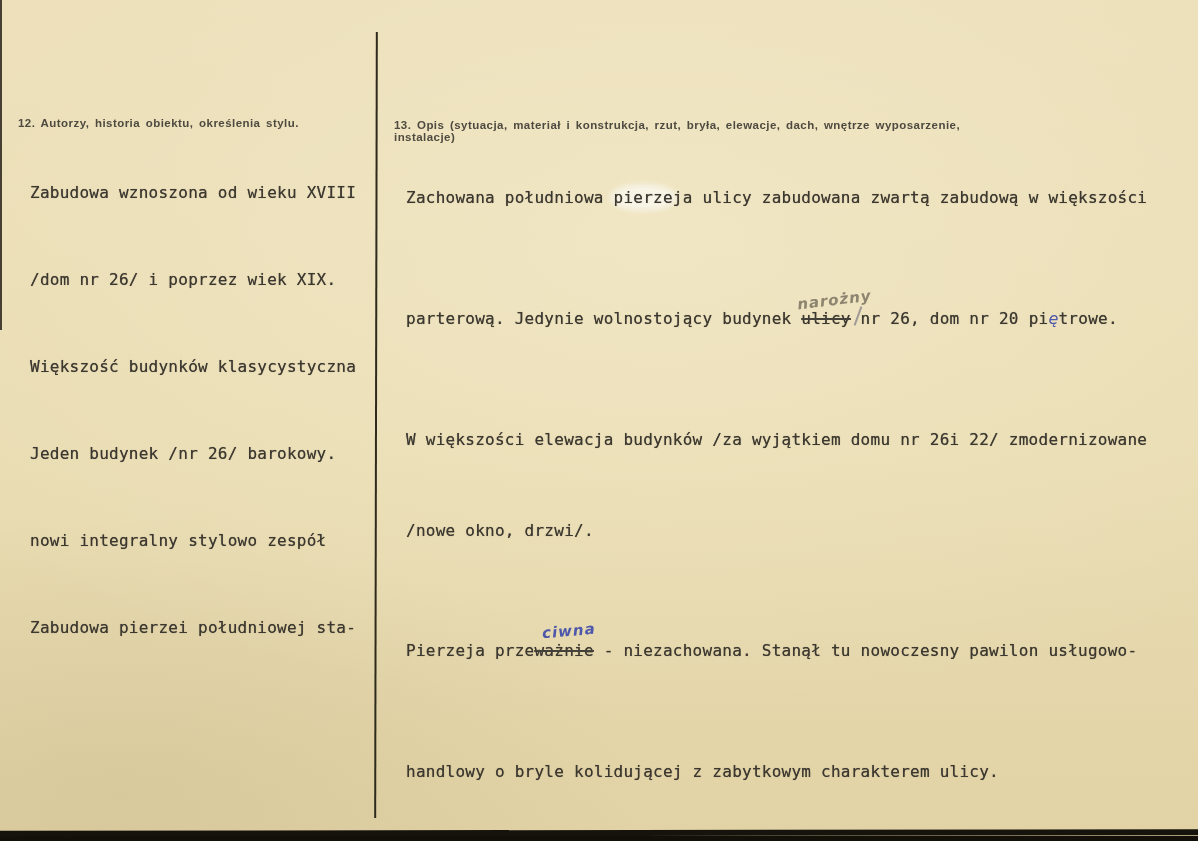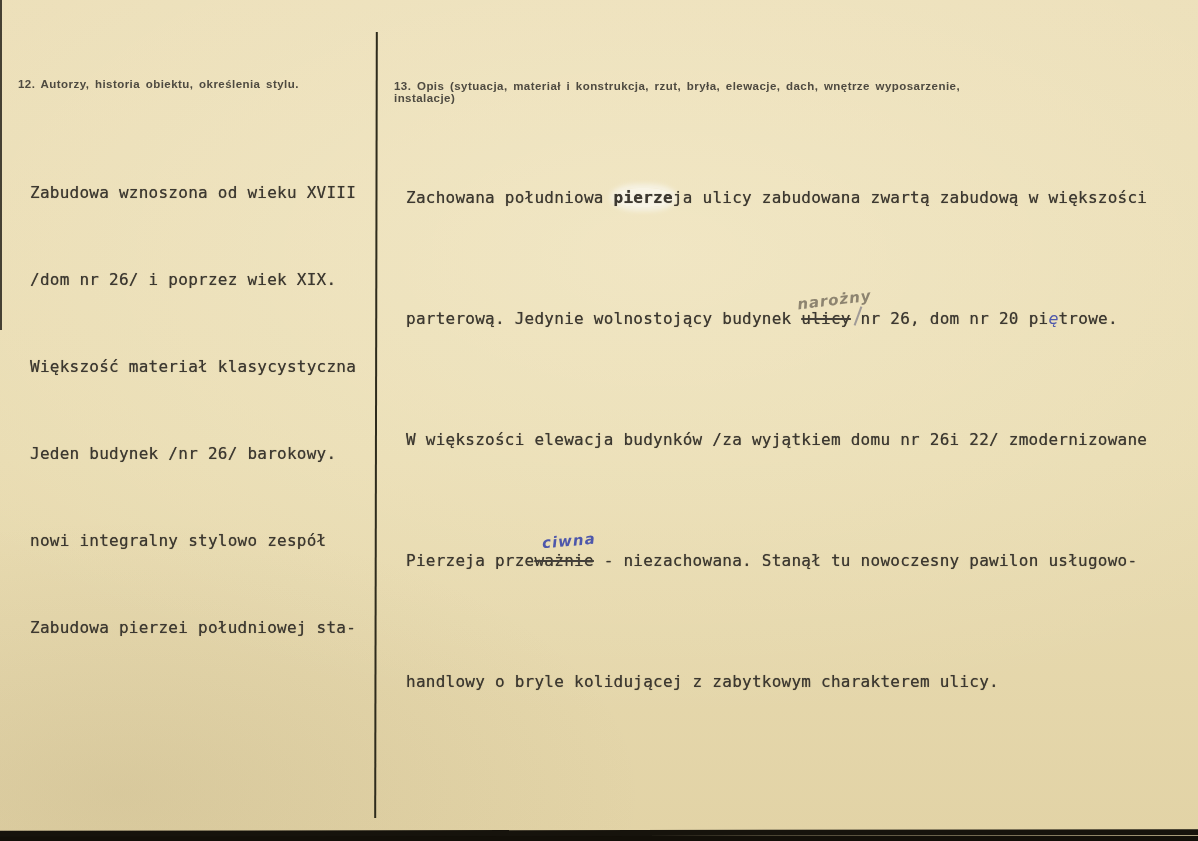--- a/index.html
+++ b/index.html
@@ -15,36 +15,35 @@
       radial-gradient(80% 60% at 10% 95%, rgba(120,100,60,0.10), rgba(120,100,60,0) 55%),
       linear-gradient(180deg,#ecdfb9 0%,#e9dcb2 55%,#e2d3a6 100%);
   }
   .edge-left{position:absolute;left:0;top:0;width:2px;height:330px;background:#1c1812;opacity:.8;}
   .edge-bottom{position:absolute;left:0;bottom:0;width:100%;height:6px;background:#16130c;transform:rotate(-0.08deg);}
   .divider{position:absolute;left:375px;top:32px;width:2px;height:786px;background:#2e2b1c;transform:rotate(0.12deg);}
   .hdr{
     position:absolute;
     font-family:"Liberation Sans",sans-serif;
     font-size:11.5px;letter-spacing:.45px;word-spacing:2px;
-    color:#4e4a40;font-weight:bold;
+    color:#4e4a40;font-weight:bold;margin-top:39px;
   }
   .hdr12{left:18px;top:78px;}
   .hdr13{left:394px;top:80px;width:600px;}
   .typed{
     position:absolute;color:#3c3830;font-size:16px;letter-spacing:.25px;
     white-space:pre;text-shadow:0 0 .7px rgba(55,50,40,.75);
   }
   .typed-left{left:30px;top:120px;line-height:29px;}
   .typed-right{left:406px;top:123px;line-height:30.2px;}
   .tline{height:inherit;}
   
   .whiteout{
     background:#f8f4e6;border-radius:45%/55%;
     box-shadow:0 0 5px 4px #f6f2e3;
-    font-weight:bold;
   }
   
   .struckwrap{position:relative;display:inline-block;}
   .struck{text-decoration:line-through;text-decoration-thickness:2px;text-decoration-color:#44403a;}
   .hw{
     font-family:"DejaVu Sans",sans-serif;font-style:italic;font-weight:bold;
     text-shadow:none;letter-spacing:1px;white-space:nowrap;
   }
   .annot{position:absolute;font-size:15px;}
   .annot-pencil{left:-4px;top:-19px;color:#8d8470;transform:rotate(-7deg);}
@@ -60,35 +59,36 @@
 
 <div class="paper">
   <div class="divider"></div>
 
   <div class="hdr hdr12">12. Autorzy, historia obiektu, określenia stylu.</div>
   <div class="hdr hdr13">13. Opis (sytuacja, materiał i konstrukcja, rzut, bryła, elewacje, dach, wnętrze wyposarzenie, instalacje)</div>
 
   <div class="typed typed-left">
     <div class="tline">Zabudowa wznoszona od wieku XVIII</div>
     <div class="tline">/dom nr 26/ i poprzez wiek XIX.</div>
-    <div class="tline">Większość materiał klasycystyczna</div>
+    <div class="tline">Większość budynków klasycystyczna</div>
     <div class="tline">Jeden budynek /nr 26/ barokowy.</div>
     <div class="tline">nowi integralny stylowo zespół</div>
     <div class="tline">Zabudowa pierzei południowej sta-</div>
     
     
     
   </div>
 
   <div class="typed typed-right">
     <div class="tline"><span>Zachowana południowa </span><span class="whiteout">pierze</span><span>ja ulicy zabudowana zwartą zabudową w większości</span></div>
 
     <div class="tline"><span>parterową. Jedynie wolnostojący budynek </span><span class="struckwrap"><span class="struck">ulicy</span><span class="hw annot annot-pencil">narożny</span><span class="caret-slash"></span></span><span> nr 26, dom nr 20 pi</span><span class="ins-blue">ę</span><span>trowe.</span></div>
 
     <div class="tline">W większości elewacja budynków /za wyjątkiem domu nr 26i 22/ zmodernizowane</div>
+    <div class="tline">/nowe okno, drzwi/.</div>
 
     <div class="tline"><span>Pierzeja prze</span><span class="struckwrap"><span class="struck">ważnie</span><span class="hw annot annot-blue">ciwna</span></span><span> - niezachowana. Stanął tu nowoczesny pawilon usługowo-</span></div>
 
     <div class="tline">handlowy o bryle kolidującej z zabytkowym charakterem ulicy.</div>
     
     
     
     
     
     

